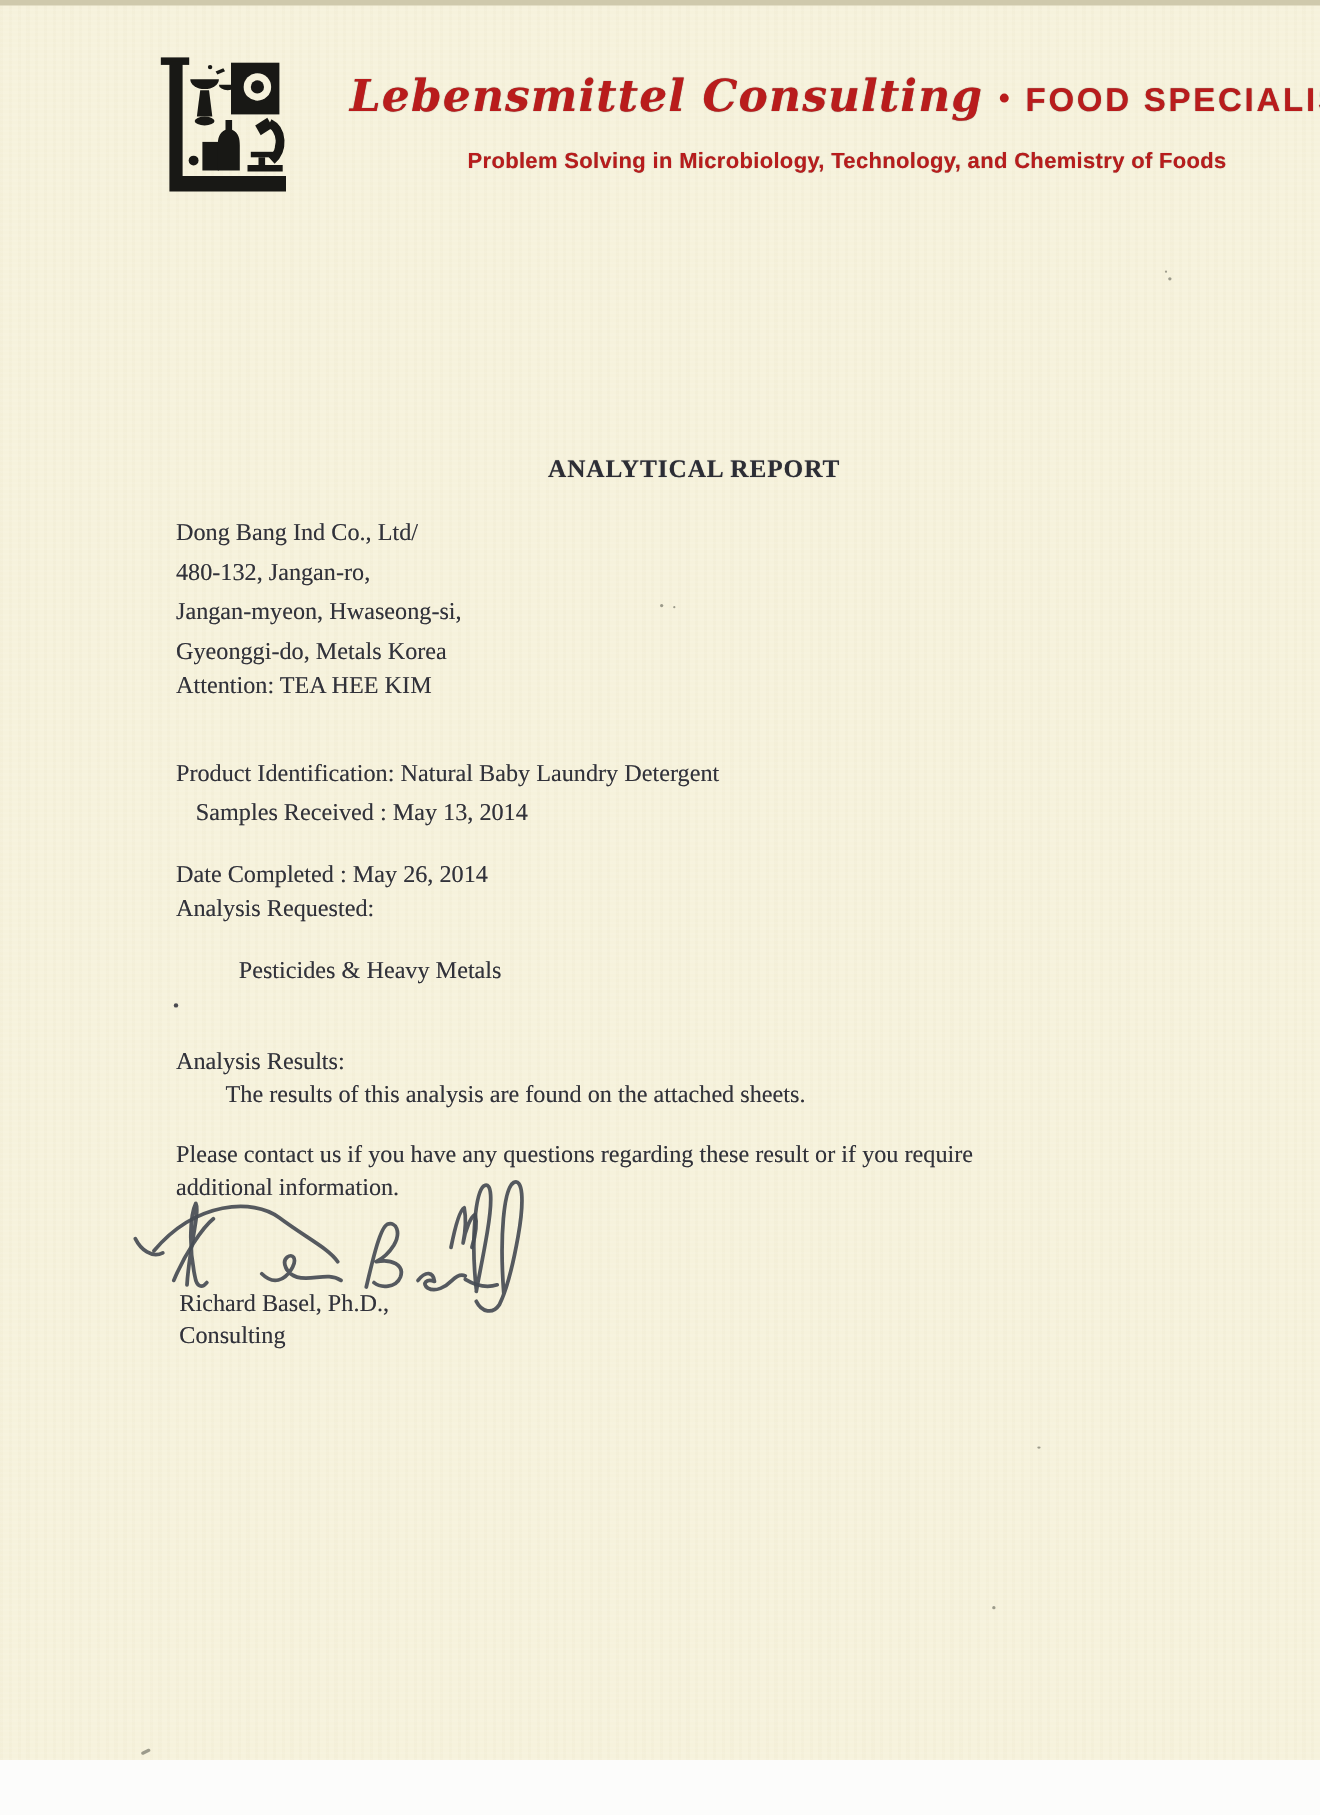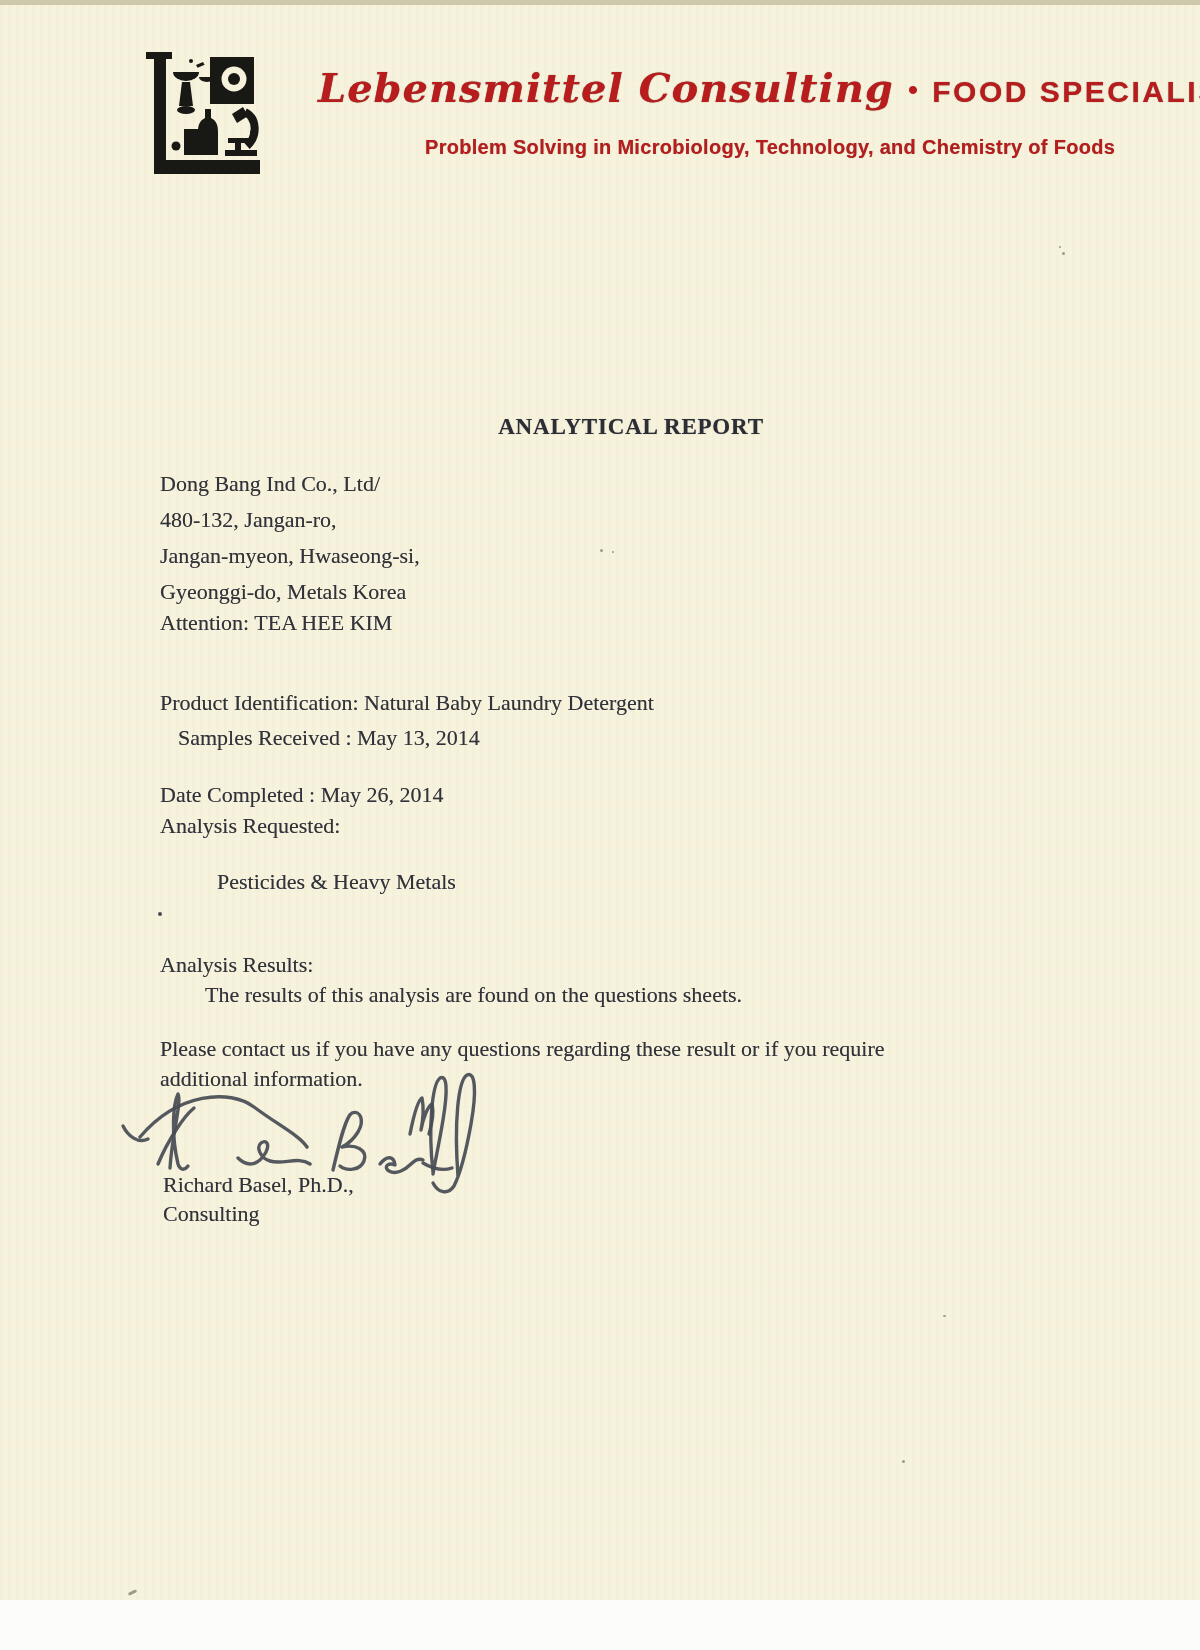--- a/index.html
+++ b/index.html
@@ -150,21 +150,21 @@
   <div class="abs line product bodytext">Product Identification: Natural Baby Laundry Detergent</div>
   <div class="abs line samples bodytext">Samples Received : May 13, 2014</div>
   <div class="abs line completed bodytext">Date Completed : May 26, 2014</div>
 
   <div class="abs line req-label bodytext">Analysis Requested:</div>
   <div class="abs req-value bodytext">Pesticides &amp; Heavy Metals</div>
 
   <div class="abs stray-dot"></div>
 
   <div class="abs line res-label bodytext">Analysis Results:</div>
-  <div class="abs res-value bodytext">The results of this analysis are found on the questions sheets.</div>
+  <div class="abs res-value bodytext">The results of this analysis are found on the attached sheets.</div>
 
   <div class="abs line contact1 bodytext">Please contact us if you have any questions regarding these result or if you require</div>
   <div class="abs line contact2 bodytext">additional information.</div>
 
   <svg class="abs signature" viewBox="0 0 385 132" aria-hidden="true">
     <path d="M5,58 C10,68 20,76 30,71"></path>
     <path d="M52,100 C54,66 64,34 60,26 C55,36 53,66 60,96 C62,102 66,103 70,98"></path>
     <path d="M40,96 C50,72 66,48 76,40"></path>
     <path d="M22,69 C60,24 112,21 136,39 C160,57 181,67 189,79"></path>
     <path d="M120,90 C130,100 141,97 148,84 C152,76 148,71 143,75 C138,79 142,90 152,93 C165,97 180,88 192,96"></path>

